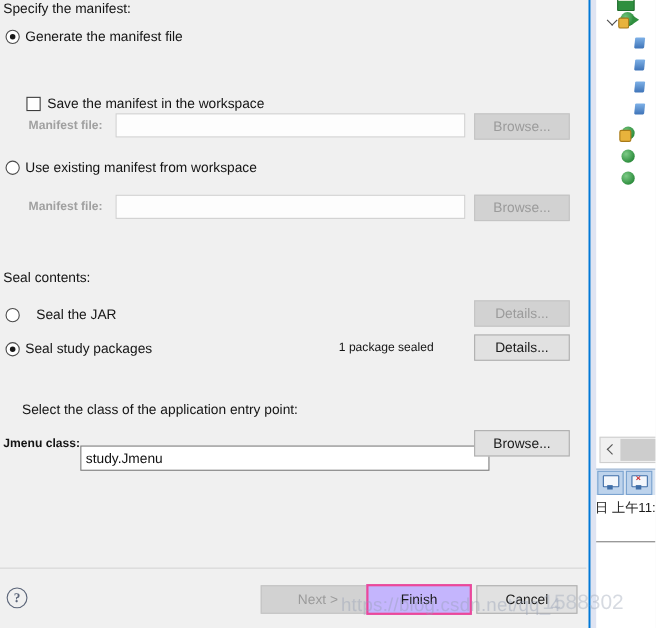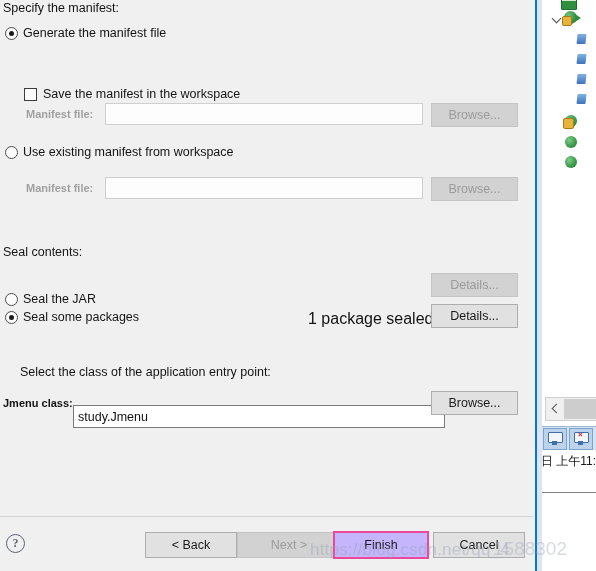--- a/index.html
+++ b/index.html
@@ -350,21 +350,21 @@
     color: #9b9b9b;
   }
   .btn.default {
     border: 2px solid #ec4899;
     background: #c4b5fd;
     line-height: 20px;
   }
 
   .info-text {
     position: absolute;
-    font-size: 16px;
+    font-size: 11px;
     color: #141414;
     white-space: nowrap;
   }
 
   
   .footer {
     position: absolute;
     left: 0;
     top: 516px;
     right: 2px;
@@ -500,45 +500,44 @@
         <span class="radio"></span>
         <span class="lbl">Use existing manifest from workspace</span>
       </div>
 
       <div class="field-label disabled" style="left:26px; top:182px;">Manifest file:</div>
       <input class="textbox disabled" style="left: 105px; top: 177px; width: 318px; height: 22px;" disabled="" value="">
       <div class="btn disabled" style="left:431px; top:177px; width:87px; height:24px;">Browse...</div>
 
       <div class="section-label" style="left:3px; top:245px;">Seal contents:</div>
 
-      <div class="radio-row" style="left:5px; top:292px;">
+      <div class="radio-row" style="left:5px; top:279px;gap:10px;">
         <span class="radio"></span>
         <span class="lbl">Seal the JAR</span>
       </div>
       <div class="btn disabled" style="left:431px; top:273px; width:87px; height:24px;">Details...</div>
 
       <div class="radio-row" style="left:5px; top:310px;">
         <span class="radio checked"></span>
-        <span class="lbl">Seal some packages</span>
+        <span class="lbl">Seal study packages</span>
       </div>
       <div class="info-text" style="left:308px; top:310px;">1 package sealed</div>
       <div class="btn" style="left:431px; top:304px; width:87px; height:24px;">Details...</div>
 
       <div class="section-label" style="left:3px; top:365px;margin-left:17px;">Select the class of the application entry point:</div>
 
       <div class="field-label" style="left:3px; top:397px;">Jmenu class:</div>
       <input class="textbox" style="left: 73px; top: 405px; width: 372px; height: 23px;" value="study.Jmenu">
       <div class="btn" style="left:431px; top:391px; width:87px; height:24px;">Browse...</div>
     </div>
 
     <div class="footer"></div>
 
     <div class="help-icon">?</div>
 
-    <div class="btn" style="left:145px; top:532px; width:92px; height:26px; line-height:24px;">&lt; Back</div>
 
     <div class="btn disabled" style="left:237px; top:532px; width:104px; height:26px; line-height:24px;">Next &gt;</div>
 
     <div class="btn default" style="left:333px; top:531px; width:96px; height:28px; line-height:24px;">Finish</div>
 
     <div class="btn" style="left:433px; top:532px; width:92px; height:26px; line-height:24px;">Cancel</div>
   </div>
 
   <div class="dialog-edge-glow"></div>
 

